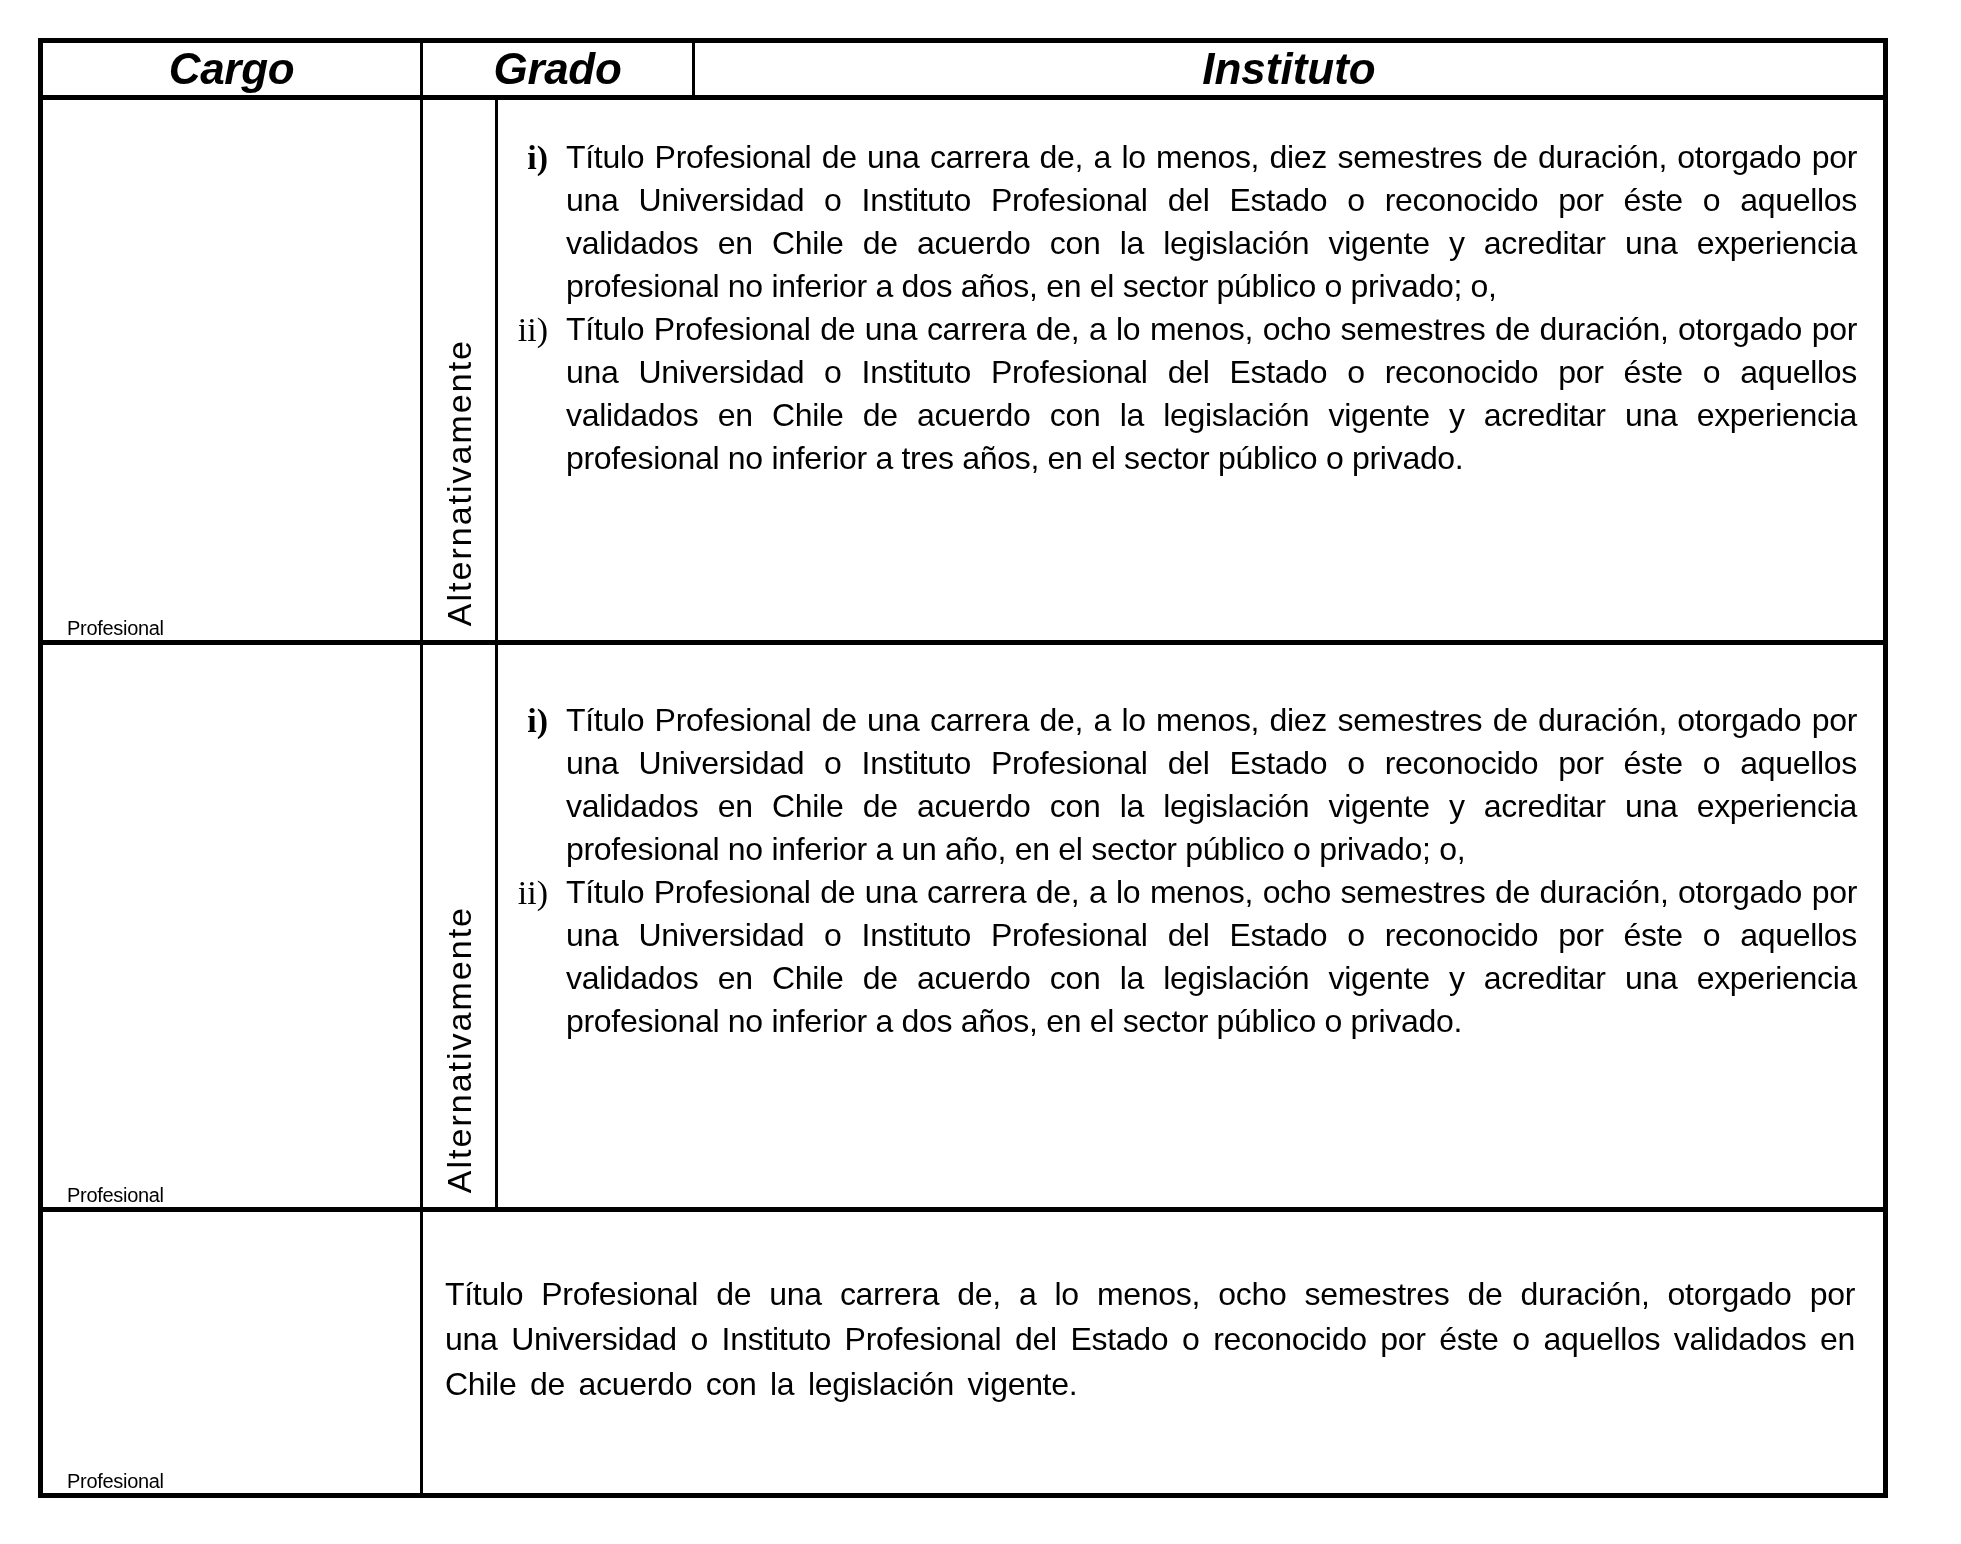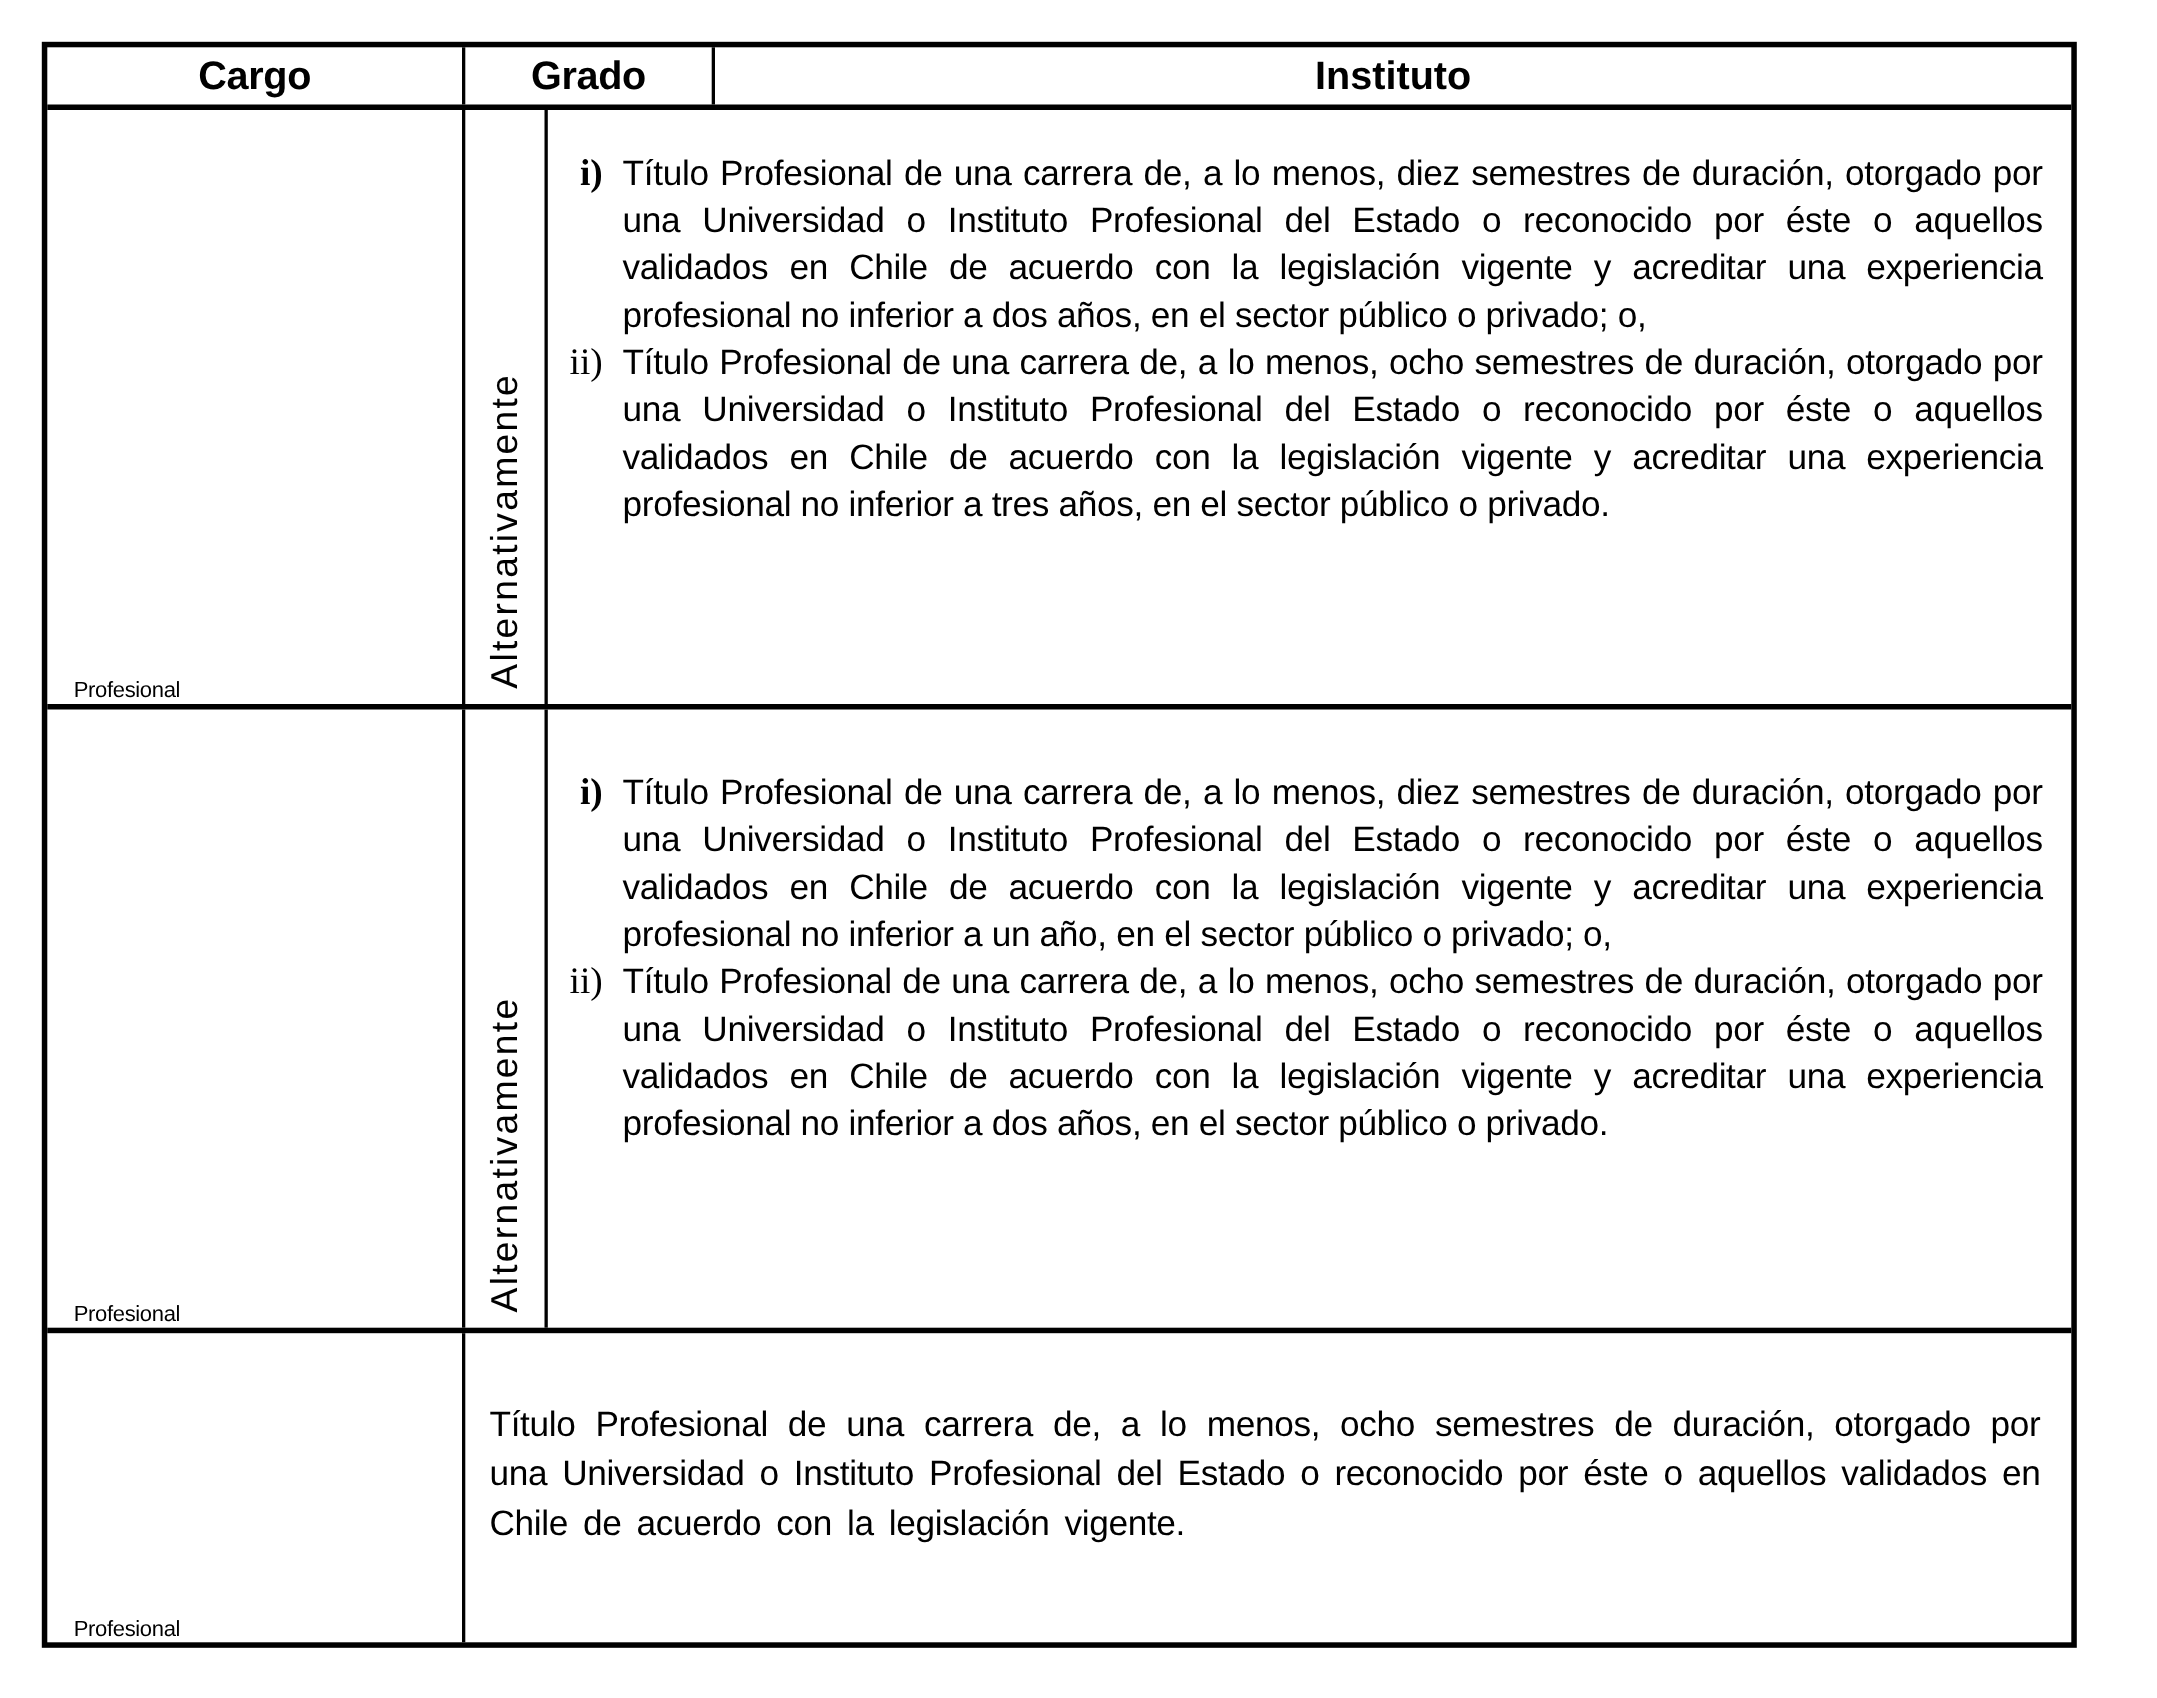--- a/index.html
+++ b/index.html
@@ -41,39 +41,40 @@
   .col-cargo {
     width: 380px;
     border-right: 3px solid #000;
     display: flex;
     align-items: flex-end;
     padding-left: 24px;
     font-size: 20px;
     letter-spacing: -0.3px;
   }
   .col-grado {
-    width: 227px;
+    width: 272px;
     border-right: 3px solid #000;
     display: flex;
     align-items: center;
     justify-content: center;
     font-size: 32px;
     letter-spacing: -0.3px;
   }
   .col-req {
     flex: 1;
     display: flex;
   }
   .row-header .cell {
     display: flex;
     align-items: center;
     justify-content: center;
     font-weight: bold;
-    font-size: 36px;
+    font-size: 44px;
     padding: 0;
+    font-style: italic;
   }
 
   
   .alt-strip {
     box-sizing: border-box;
     width: 75px;
     border-right: 3px solid #000;
     display: flex;
     flex-direction: column;
     align-items: center;

